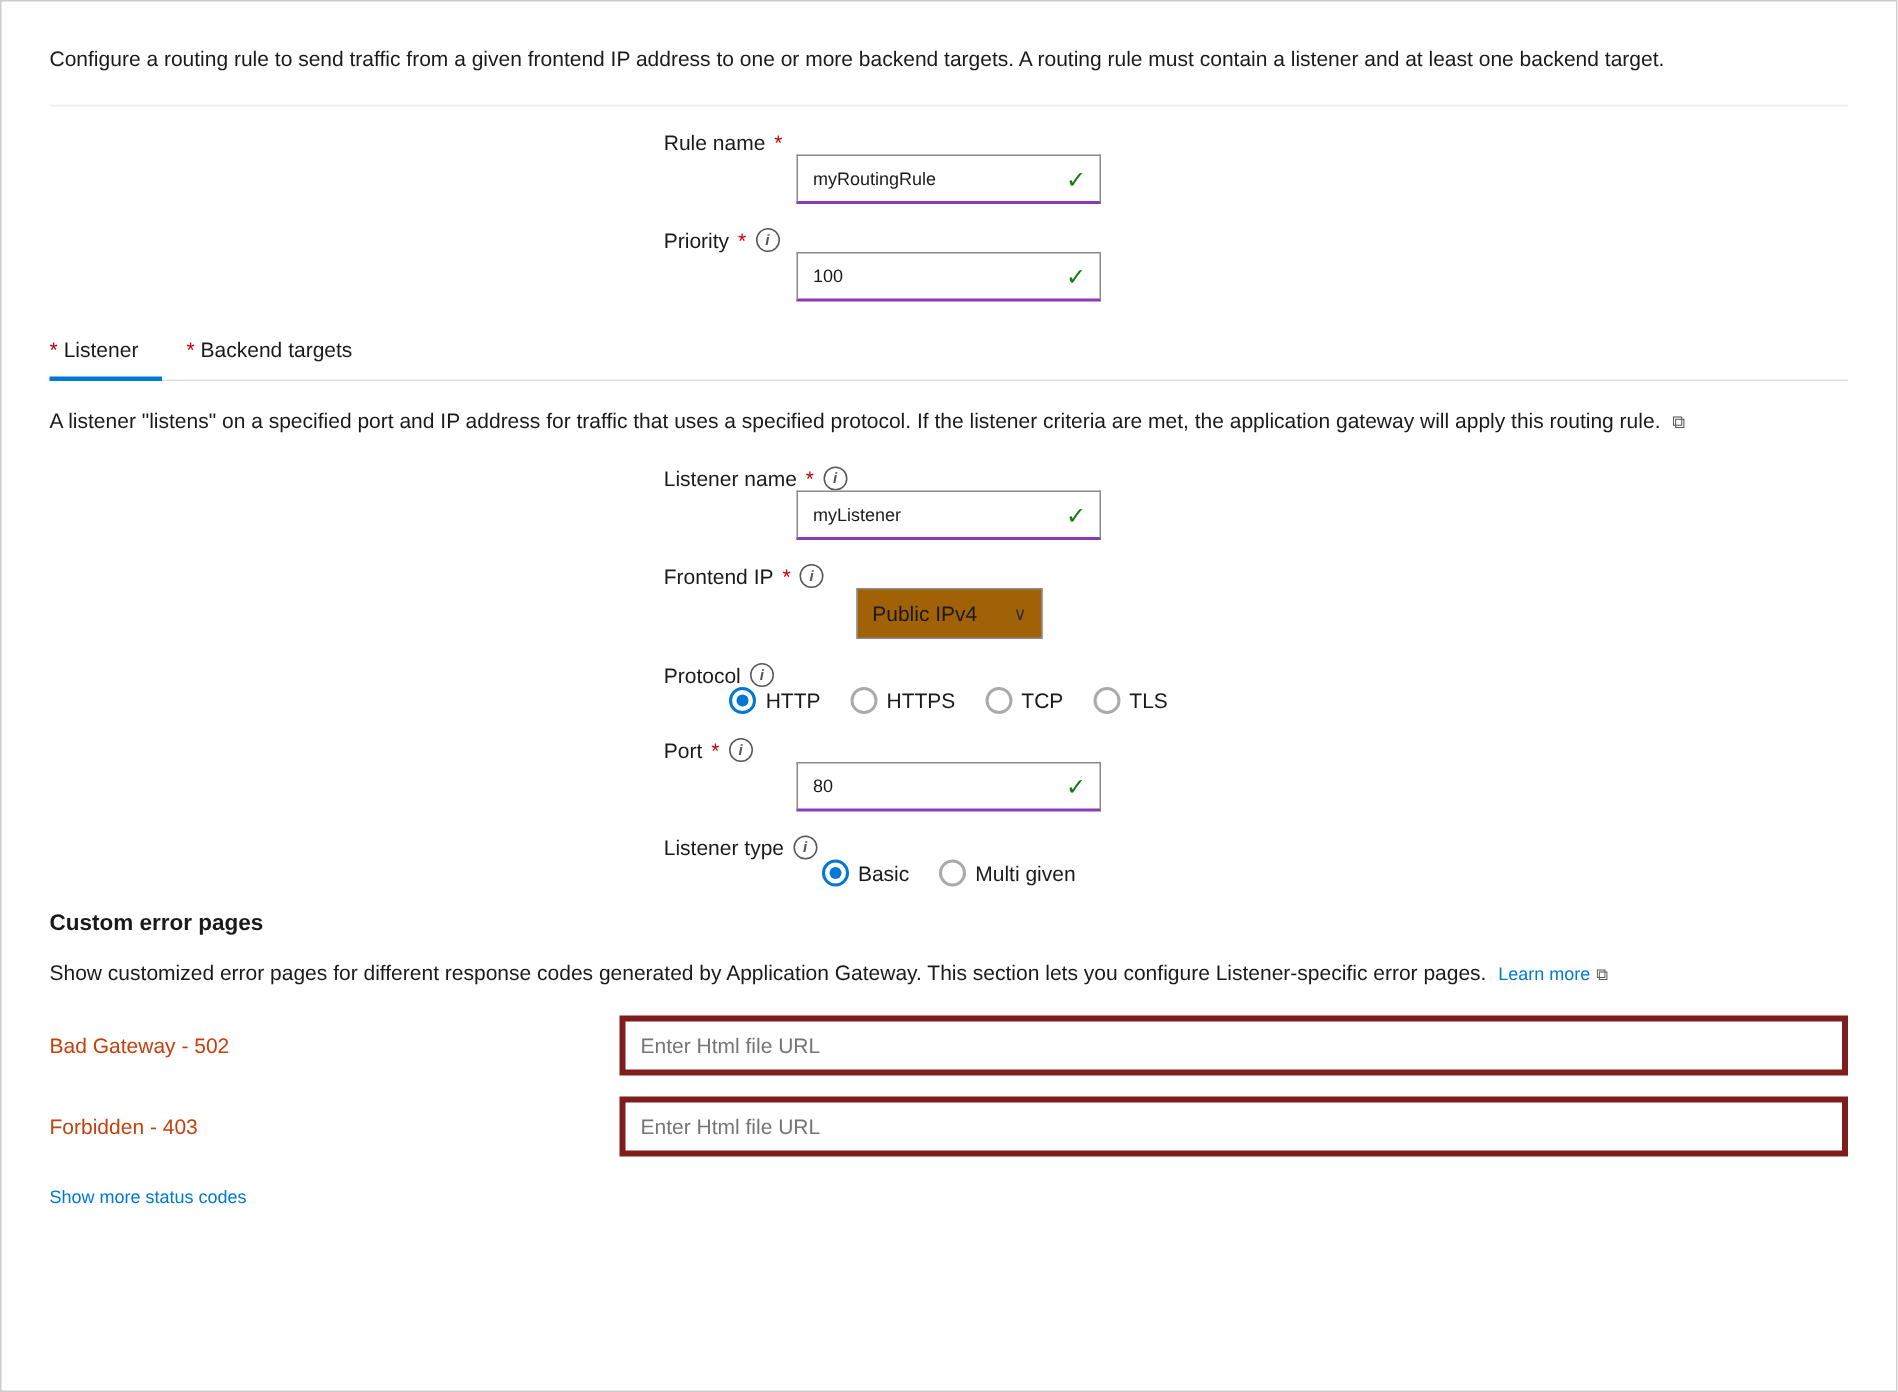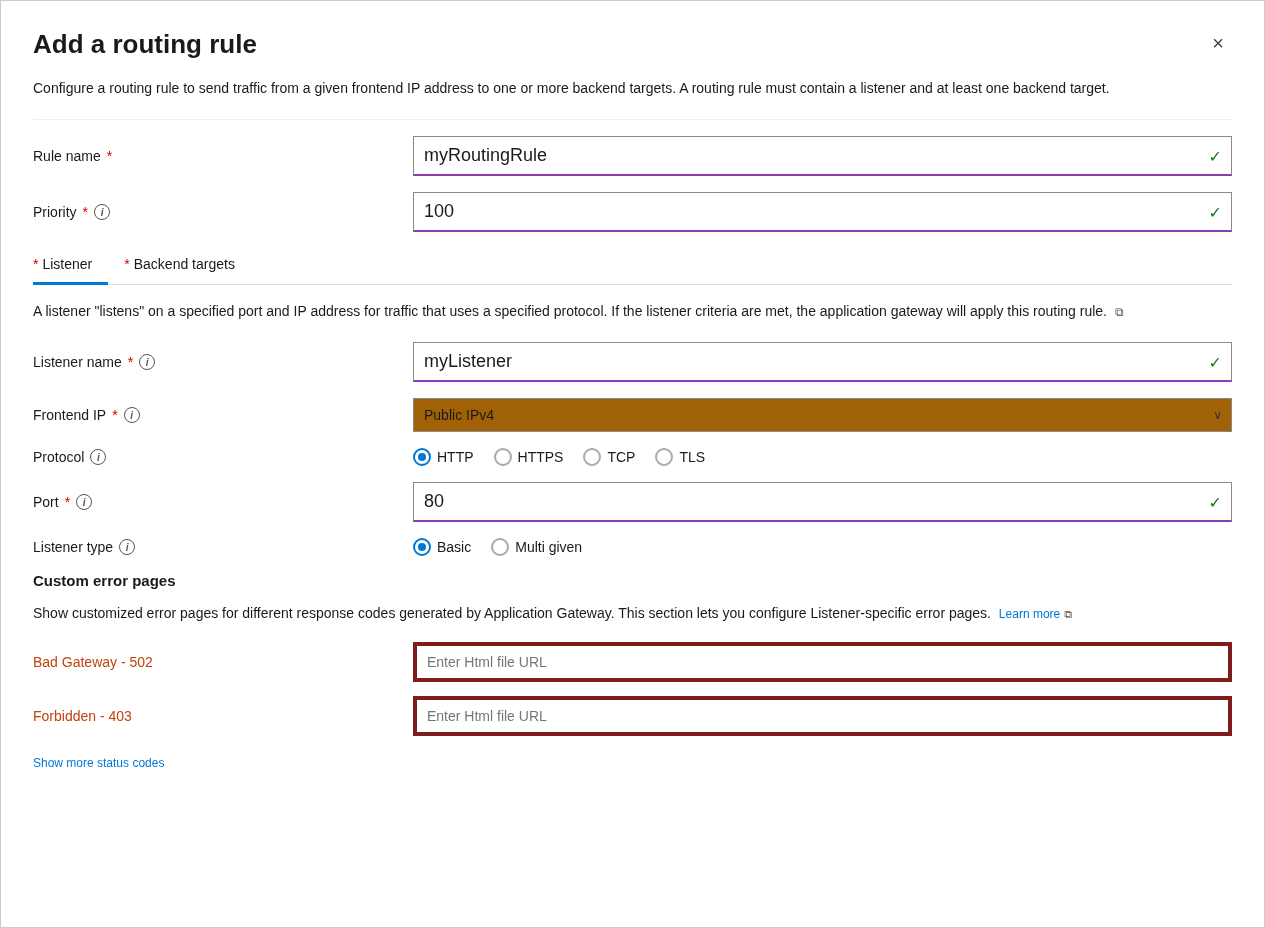--- a/index.html
+++ b/index.html
@@ -42,20 +42,21 @@
     .intro-text {
       font-size: 14px;
       color: #1a1a1a;
       line-height: 1.5;
       margin-bottom: 20px;
     }
     .form-row {
       display: flex;
       align-items: center;
       margin-bottom: 16px;
+      flex-direction: column;
     }
     .form-label {
       font-size: 14px;
       color: #1a1a1a;
       width: 380px;
       flex-shrink: 0;
       display: flex;
       align-items: center;
       gap: 6px;
     }
@@ -79,21 +80,21 @@
     }
     .form-control {
       flex: 1;
       position: relative;
     }
     .text-input {
       width: 100%;
       padding: 8px 36px 8px 10px;
       border: 1px solid #8a8a8a;
       border-bottom: 2px solid #8a3db0;
-      font-size: 18px;
+      font-size: 12px;
       outline: none;
       color: #1a1a1a;
     }
     .input-check {
       position: absolute;
       right: 10px;
       top: 50%;
       transform: translateY(-50%);
       color: #107c10;
       font-size: 16px;
@@ -237,24 +238,20 @@
       border: none;
       border-top: 1px solid #eee;
       margin: 8px 0 16px 0;
     }
   </style>
 </head>
 <body>
 
 <div class="dialog">
 
-  <div class="dialog-header">
-    <h1 class="dialog-title">Add a routing rule</h1>
-    <button class="close-btn">×</button>
-  </div>
 
   <p class="intro-text">Configure a routing rule to send traffic from a given frontend IP address to one or more backend targets. A routing rule must contain a listener and at least one backend target.</p>
 
   <hr class="divider">
 
   <div class="form-row">
     <div class="form-label">
       <span>Rule name</span>
       <span class="required">*</span>
     </div>

